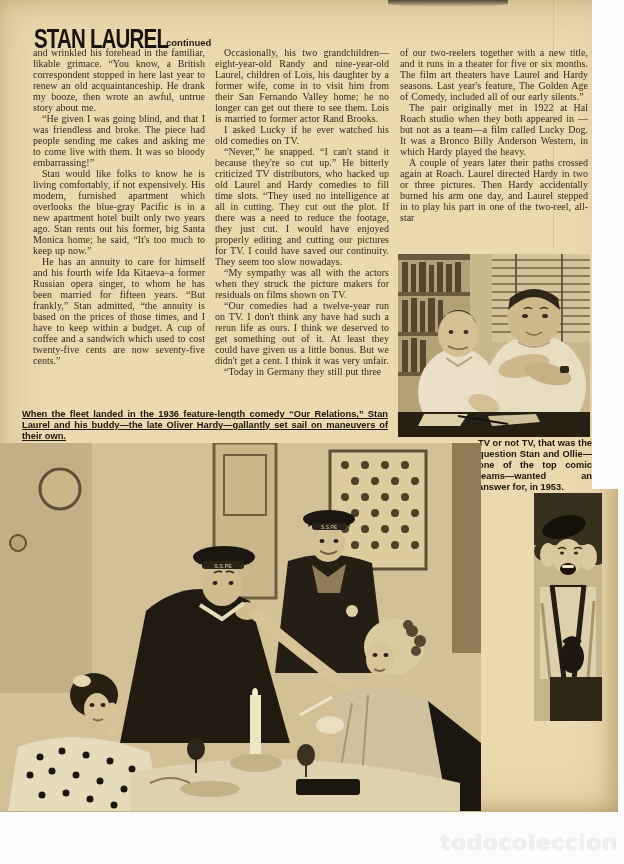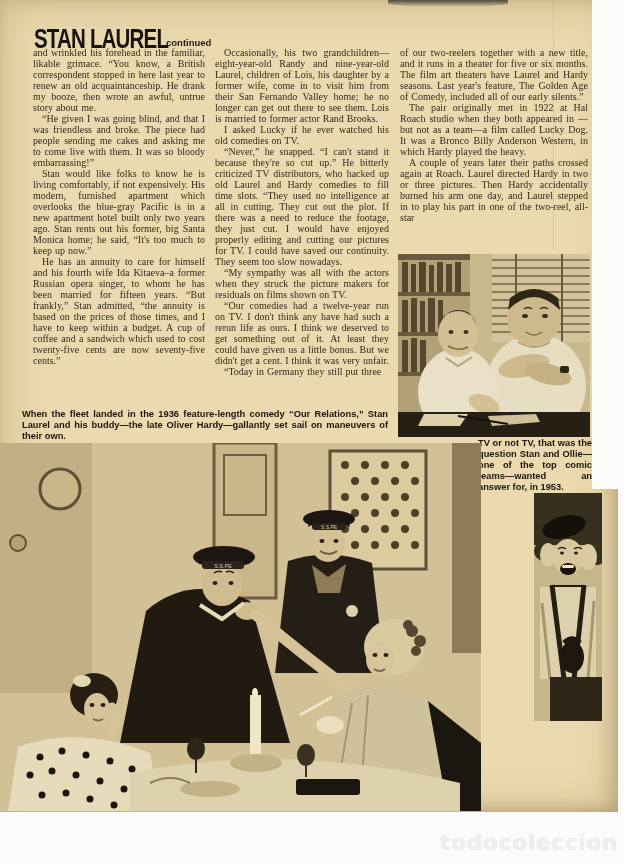--- a/index.html
+++ b/index.html
@@ -39,21 +39,21 @@
   .col p.ind{text-indent:9px;}
   #col1{left:33px;width:172px;}
   #col2{left:215px;width:174px;}
   #col3{left:400px;width:188px;}
 
   
   .cap{
     font-family:"Liberation Sans", sans-serif;font-weight:bold;color:#1d160d;
     font-size:9.3px;line-height:11px;text-align:justify;
   }
-  #cap-fleet{position:absolute;left:22px;top:409px;width:366px;}
+  #cap-fleet{position:absolute;left:22px;top:409px;width:366px;text-decoration:underline;}
   #cap-tv{position:absolute;left:478px;top:438px;width:114px;}
 
   
   .photo{position:absolute;overflow:hidden;background:#c9b98f;}
   .photo svg{display:block;}
   #photo-desk{left:398px;top:254px;width:192px;height:183px;}
   #photo-fleet{left:0px;top:443px;width:481px;height:368px;}
   #photo-laughing{left:534px;top:493px;width:68px;height:228px;}
 
   

